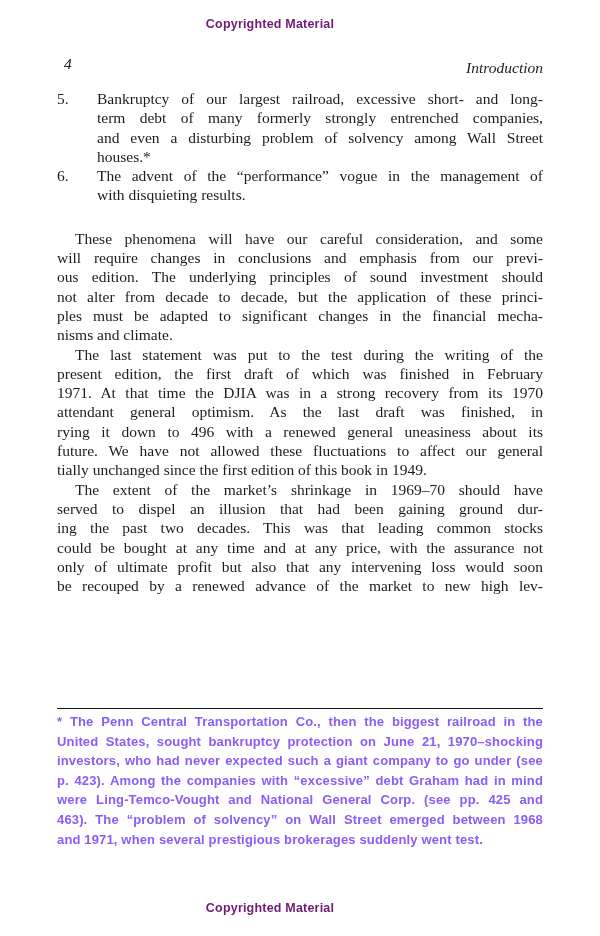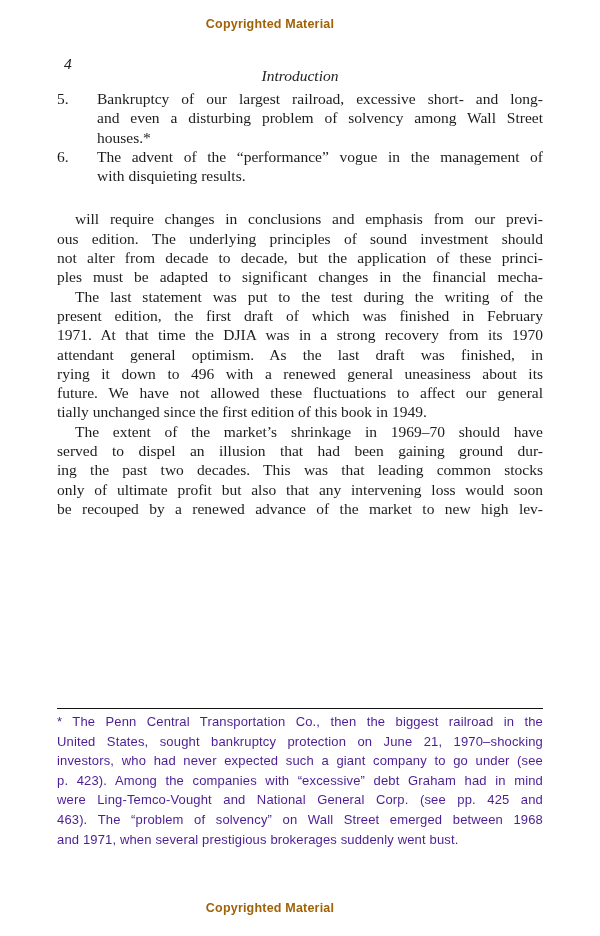--- a/index.html
+++ b/index.html
@@ -17,21 +17,21 @@
     color: #1c1c1c;
   }
   .copyright {
     position: absolute;
     left: 0;
     width: 540px;
     text-align: center;
     font-family: "Liberation Sans", sans-serif;
     font-weight: bold;
     font-size: 12.5px;
-    color: #a16207;
+    color: #701a75;
     letter-spacing: 0.2px;
   }
   .copyright.top { top: 17px; }
   .copyright.bottom { top: 901px; }
 
   .header {
     position: absolute;
     top: 55px;
     left: 57px;
     width: 486px;
@@ -42,22 +42,22 @@
   }
   .pagenum {
     position: absolute;
     left: 7px;
     top: 0;
   }
   .running-head {
     position: absolute;
     left: 0;
     width: 100%;
-    text-align: center;
-    top: 12px;
+    text-align: right;
+    top: 4px;
   }
 
   .body-text {
     position: absolute;
     top: 89px;
     left: 57px;
     width: 486px;
     font-size: 15.5px;
     line-height: 19.3px;
     color: #1c1c1c;
@@ -93,22 +93,23 @@
     margin: 0;
   }
   .footnote {
     position: absolute;
     top: 712px;
     left: 57px;
     width: 486px;
     font-family: "Liberation Sans", sans-serif;
     font-size: 13px;
     line-height: 19.6px;
-    color: #4c1d95;
+    color: #8b5cf6;
     letter-spacing: 0.15px;
+    font-weight: bold;
   }
 </style>
 </head>
 <body>
 
 <div class="page">
 
   <div class="copyright top">Copyrighted Material</div>
 
   <div class="header">
@@ -116,67 +117,71 @@
     <span class="running-head">Introduction</span>
   </div>
 
   <div class="body-text">
 
     <div class="list">
       <div class="list-item">
         <span class="num">5.</span>
         <div class="item-lines">
             <div class="line">Bankruptcy of our largest railroad, excessive short- and long-</div>
+            <div class="line">term debt of many formerly strongly entrenched companies,</div>
             <div class="line">and even a disturbing problem of solvency among Wall Street</div>
             <div class="line last">houses.*</div>
           </div>
       </div>
       <div class="list-item">
         <span class="num">6.</span>
         <div class="item-lines">
             <div class="line">The advent of the “performance” vogue in the management of</div>
             <div class="line last">with disquieting results.</div>
           </div>
       </div>
     </div>
 
     <div class="para first-para">
+        <div class="line">These phenomena will have our careful consideration, and some</div>
         <div class="line">will require changes in conclusions and emphasis from our previ-</div>
         <div class="line">ous edition. The underlying principles of sound investment should</div>
         <div class="line">not alter from decade to decade, but the application of these princi-</div>
         <div class="line">ples must be adapted to significant changes in the financial mecha-</div>
+        <div class="line last">nisms and climate.</div>
       </div>
 
     <div class="para">
         <div class="line">The last statement was put to the test during the writing of the</div>
         <div class="line">present edition, the first draft of which was finished in February</div>
         <div class="line">1971. At that time the DJIA was in a strong recovery from its 1970</div>
         <div class="line">attendant general optimism. As the last draft was finished, in</div>
         <div class="line">rying it down to 496 with a renewed general uneasiness about its</div>
         <div class="line">future. We have not allowed these fluctuations to affect our general</div>
         <div class="line last">tially unchanged since the first edition of this book in 1949.</div>
       </div>
 
     <div class="para">
         <div class="line">The extent of the market’s shrinkage in 1969–70 should have</div>
         <div class="line">served to dispel an illusion that had been gaining ground dur-</div>
         <div class="line">ing the past two decades. This was that leading common stocks</div>
+        <div class="line">could be bought at any time and at any price, with the assurance not</div>
         <div class="line">only of ultimate profit but also that any intervening loss would soon</div>
         <div class="line">be recouped by a renewed advance of the market to new high lev-</div>
       </div>
 
   </div>
 
   <hr class="footnote-rule">
 
   <div class="footnote">
       <div class="line">* The Penn Central Transportation Co., then the biggest railroad in the</div>
       <div class="line">United States, sought bankruptcy protection on June 21, 1970–shocking</div>
       <div class="line">investors, who had never expected such a giant company to go under (see</div>
       <div class="line">p. 423). Among the companies with “excessive” debt Graham had in mind</div>
       <div class="line">were Ling-Temco-Vought and National General Corp. (see pp. 425 and</div>
       <div class="line">463). The “problem of solvency” on Wall Street emerged between 1968</div>
-      <div class="line last">and 1971, when several prestigious brokerages suddenly went bust.</div>
+      <div class="line last">and 1971, when several prestigious brokerages suddenly went test.</div>
     </div>
 
   <div class="copyright bottom">Copyrighted Material</div>
 
 </div>
 
 </body></html>

